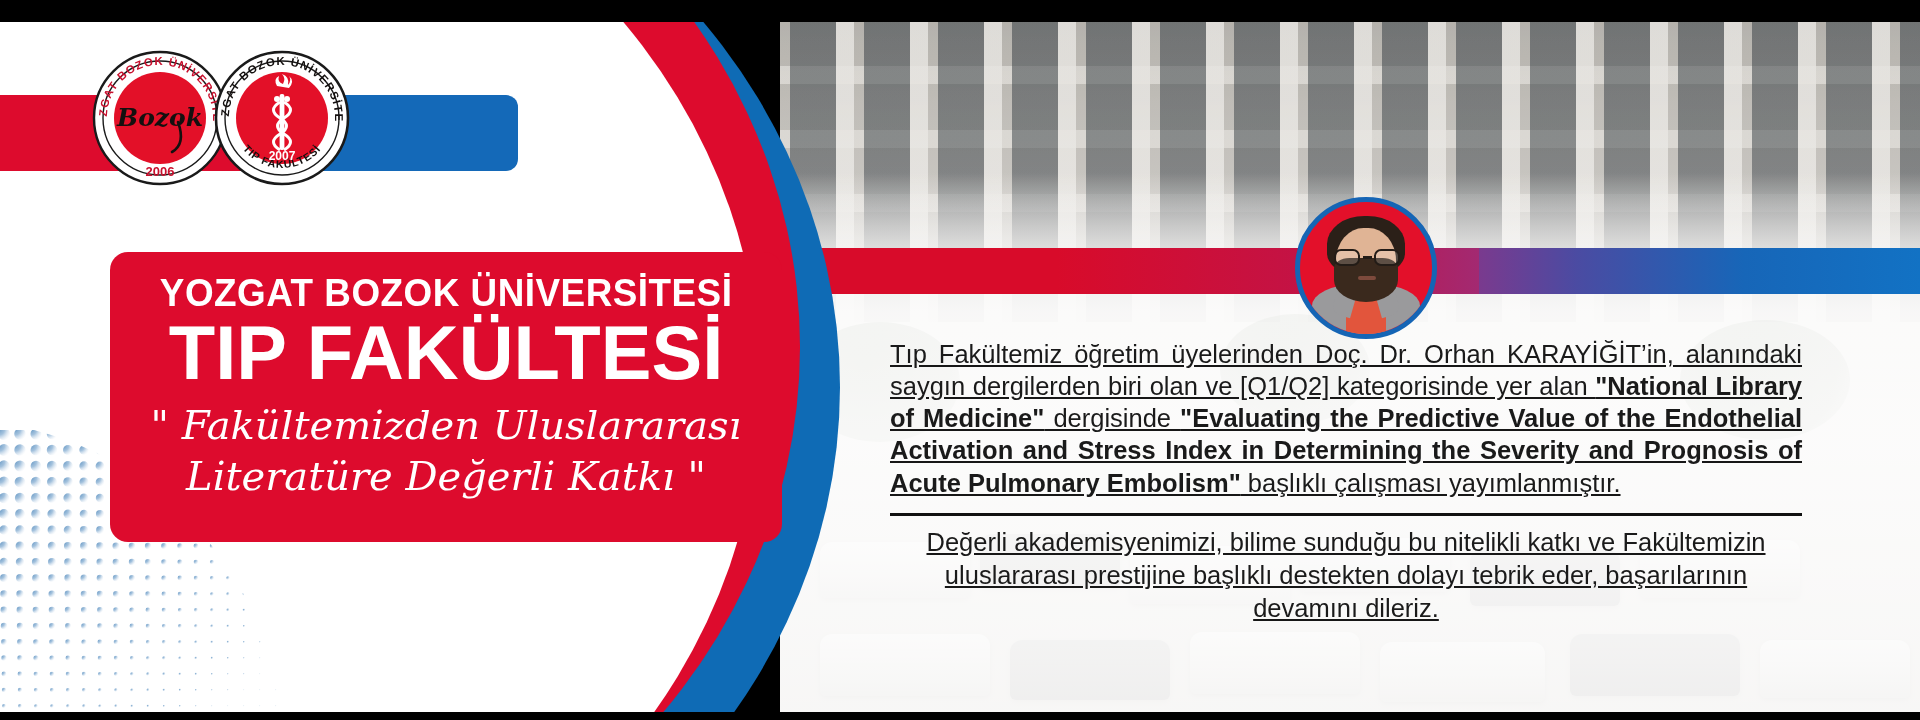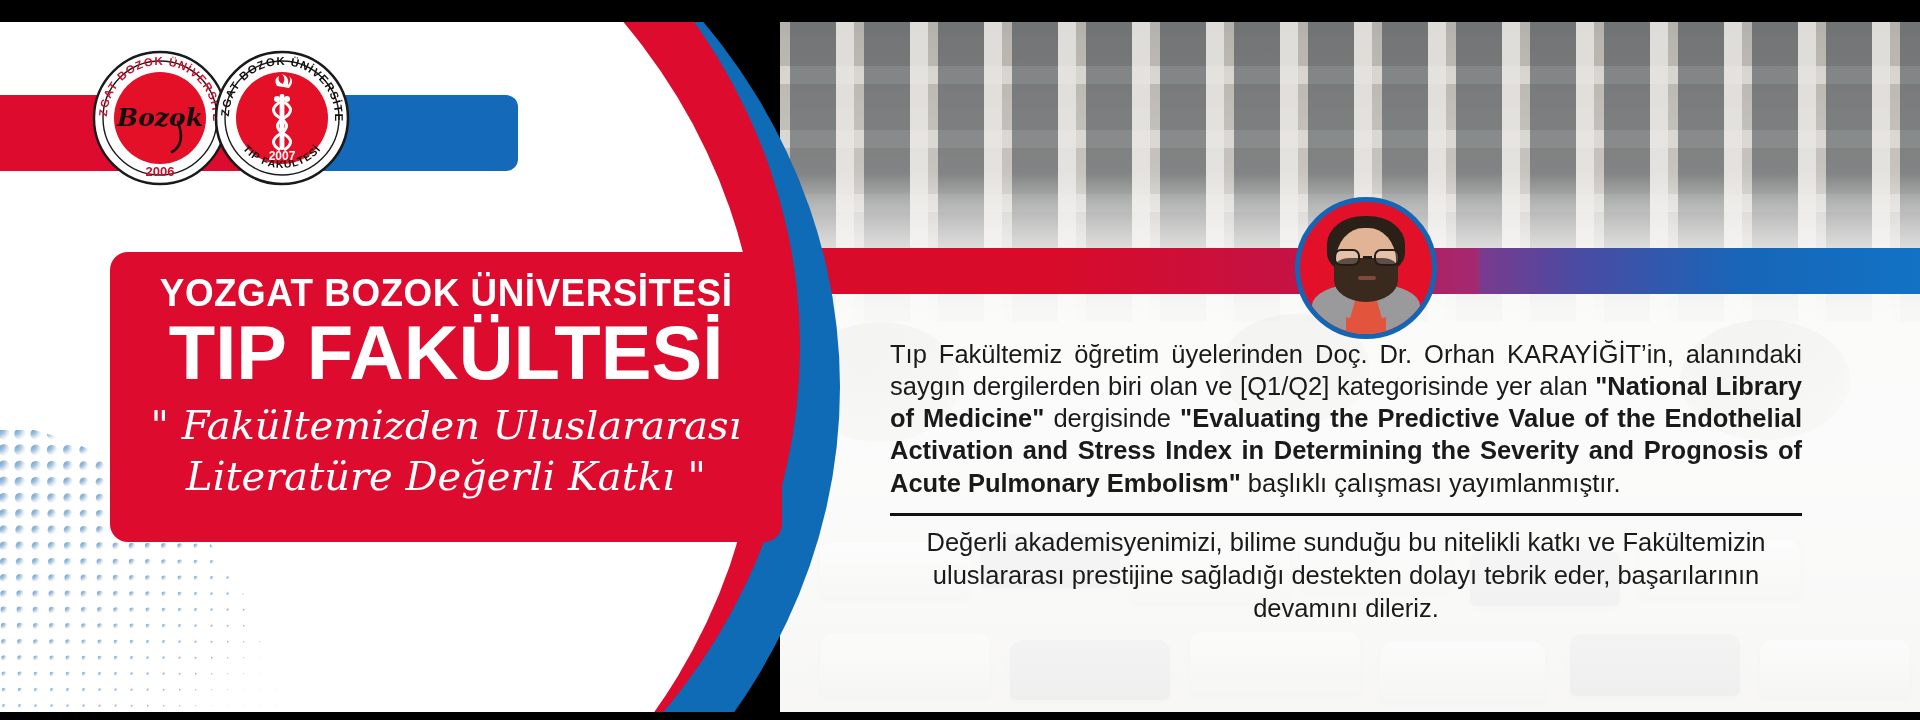--- a/index.html
+++ b/index.html
@@ -314,20 +314,21 @@
   .p-collar-l { left: 34px; transform: rotate(16deg); border-radius: 0 0 0 10px; }
   .p-collar-r { right: 34px; transform: rotate(-16deg); border-radius: 0 0 10px 0; }
 
   
   .text-col {
     position: absolute;
     left: 890px; top: 338px;
     width: 912px;
     z-index: 45;
     color: #171717;
+    text-decoration: underline;
   }
   .body-par {
     font-family: "Liberation Sans", sans-serif;
     font-size: 25.5px;
     line-height: 1.26;
     text-align: justify;
     text-justify: inter-word;
     margin: 0;
     color: #1a1a1a;
   }
@@ -1015,19 +1016,19 @@
     <div class="p-glasses">
       <div class="p-lens l"></div>
       <div class="p-bridge"></div>
       <div class="p-lens r"></div>
     </div>
   </div>
 
   <div class="text-col">
     <p class="body-par" id="body-paragraph"><span>Tıp Fakültemiz öğretim üyelerinden Doç. Dr. Orhan KARAYİĞİT’in, alanındaki saygın dergilerden biri olan ve [Q1/Q2] kategorisinde yer alan </span><b>"National Library of Medicine"</b><span> dergisinde </span><b>"Evaluating the Predictive Value of the Endothelial Activation and Stress Index in Determining the Severity and Prognosis of Acute Pulmonary Embolism"</b><span> başlıklı çalışması yayımlanmıştır.</span></p>
     <div class="divider"></div>
-    <p class="closing-par">Değerli akademisyenimizi, bilime sunduğu bu nitelikli katkı ve Fakültemizin uluslararası prestijine sağladığı destekten dolayı tebrik eder, başarılarının devamını dileriz.</p>
+    <p class="closing-par">Değerli akademisyenimizi, bilime sunduğu bu nitelikli katkı ve Fakültemizin uluslararası prestijine başlıklı destekten dolayı tebrik eder, başarılarının devamını dileriz.</p>
   </div>
 
   <div class="bar-top"></div>
   <div class="bar-bottom"></div>
 
 </div>
 
 </body></html>

